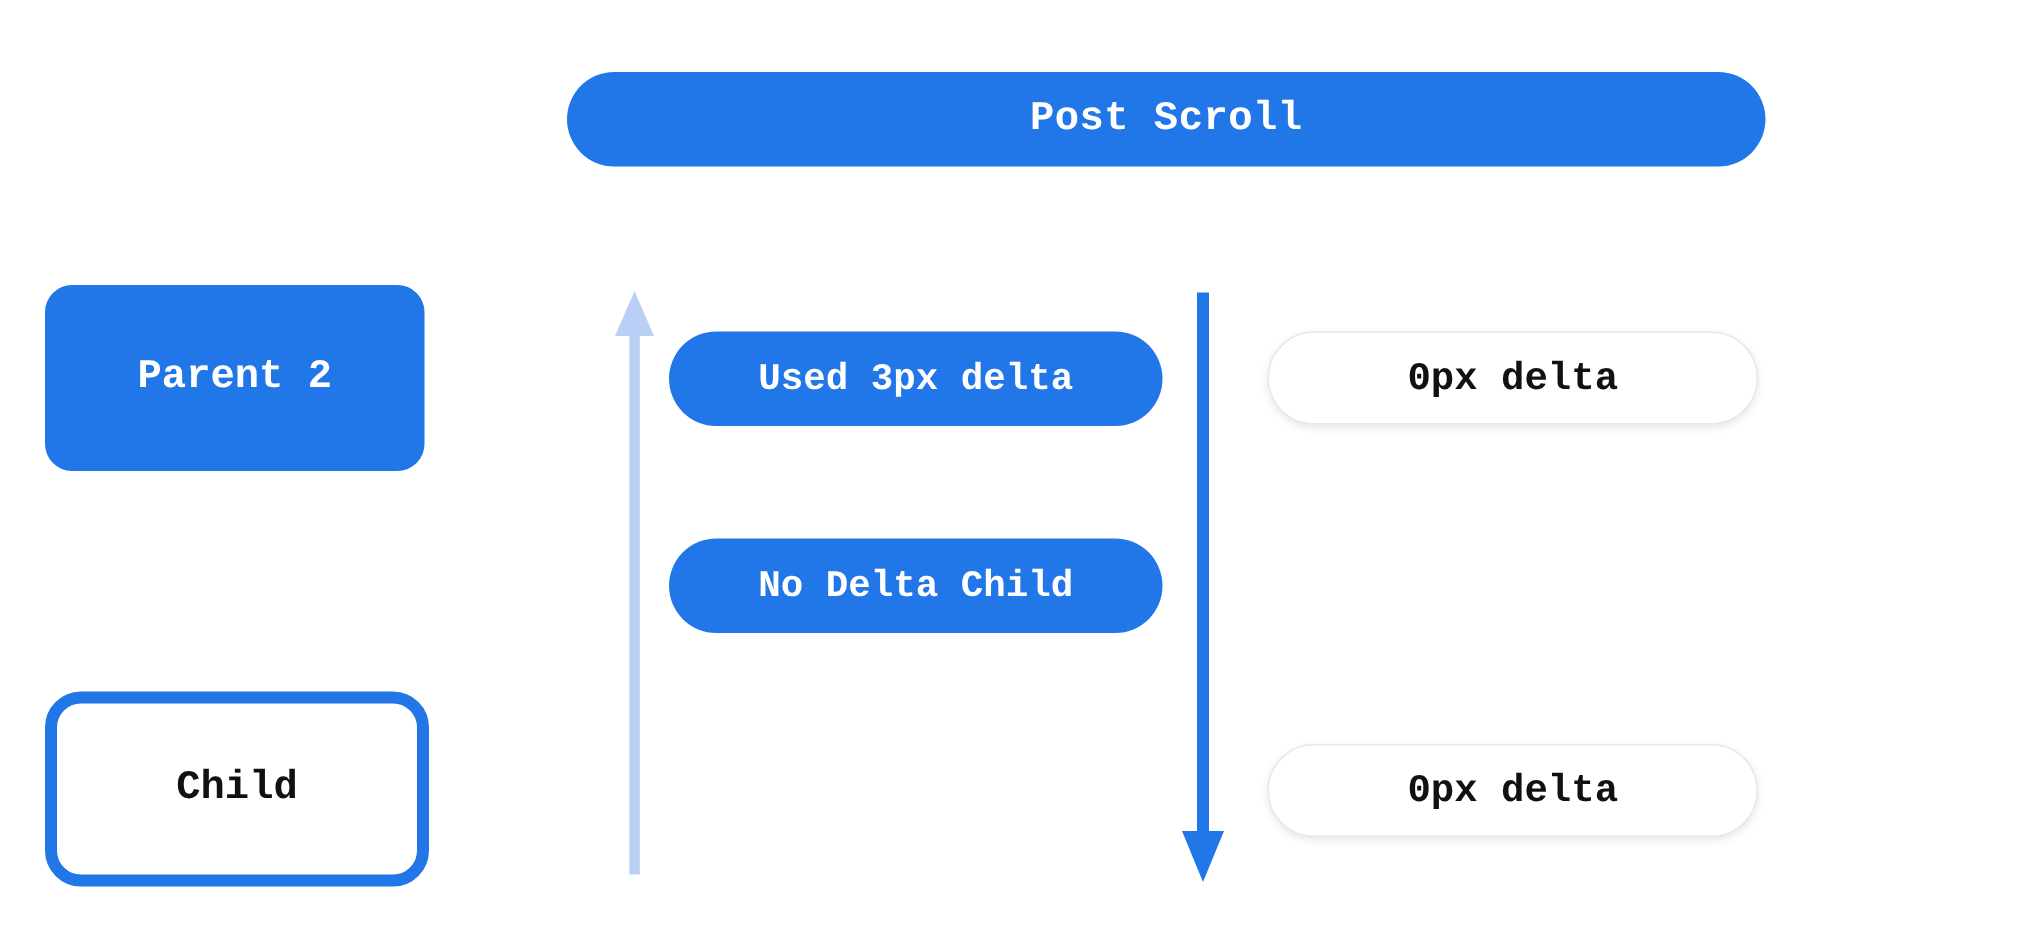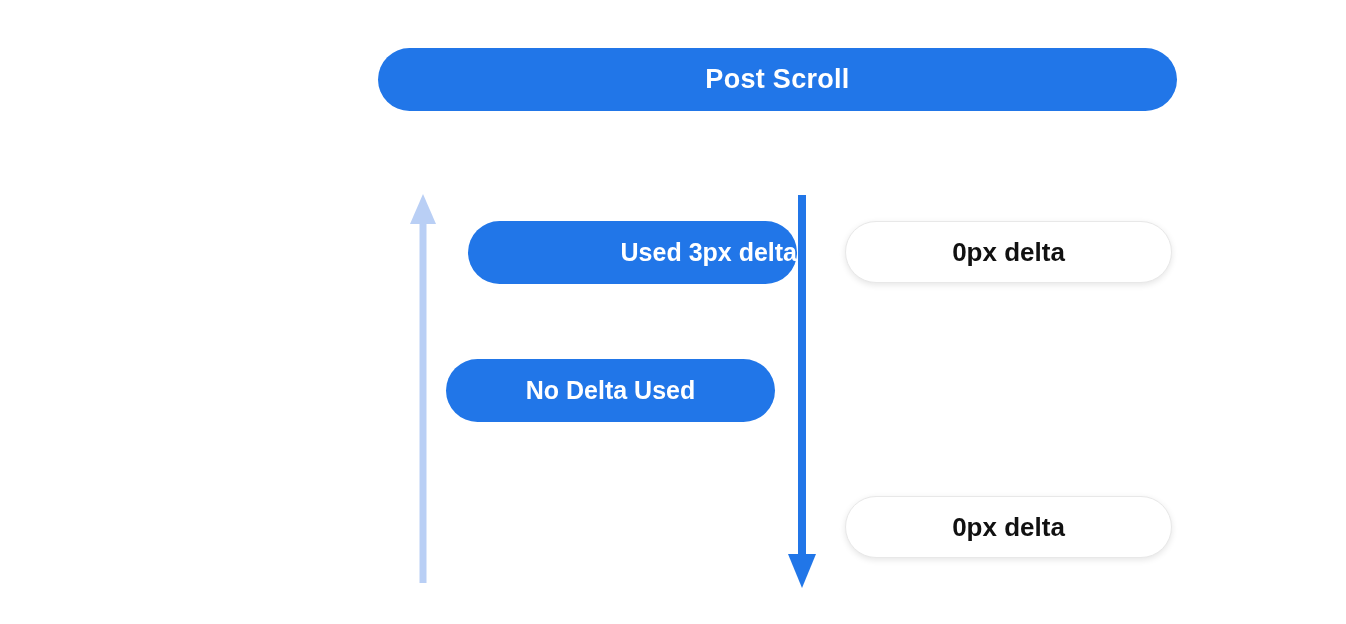--- a/index.html
+++ b/index.html
@@ -56,21 +56,21 @@
     color: var(--text_dark, #111111);
     font-weight: 600;
     font-size: 27px;
   }
   .delta-pill-blue {
     width: 329px;
     height: 63px;
     border-radius: 32px;
     font-size: 25px;
   }
-  .used-delta-pill { left: 468px; top: 221px; justify-content: flex-end; }
+  .used-delta-pill { left: 446px; top: 221px; }
   .no-delta-pill  { left: 446px; top: 359px; }
   .delta-pill-white {
     width: 327px;
     height: 62px;
     border-radius: 31px;
     background: #ffffff;
     border: 1px solid var(--pill_border, #e8e8e8);
     box-shadow: 0 2px 6px rgba(0,0,0,0.10);
     color: var(--text_dark, #111111);
     font-weight: 600;
@@ -84,50 +84,56 @@
     top: 192px;
     width: 34px;
     height: 398px;
   }
   .up-arrow-svg   { left: 406px; }
   .down-arrow-svg { left: 785px; }
   .up-shaft  { stroke: var(--light_blue, #b9cff5); stroke-width: 7; }
   .up-head   { fill: var(--light_blue, #b9cff5); }
   .down-shaft{ stroke: var(--primary_blue, #2176e8); stroke-width: 8; }
   .down-head { fill: var(--primary_blue, #2176e8); }
-  .label { display: inline-block; }
+  .label { display: inline-block; font-family: Liberation Mono, monospace; }
 </style>
 </head>
 <body>
 
 <div class="canvas">
 
   <div class="pill blue-fill header-pill">
     <span class="label">Post Scroll</span>
   </div>
 
+  <div class="box blue-fill parent-box parent2-box">
+    <span class="label">Parent 2</span>
+  </div>
 
 
+  <div class="box child-box">
+    <span class="label">Child</span>
+  </div>
 
   <svg class="arrow-svg up-arrow-svg" viewBox="0 0 34 398" aria-hidden="true">
     <line class="up-shaft" x1="17" y1="28" x2="17" y2="391"></line>
     <polygon class="up-head" points="17,2 4,32 30,32"></polygon>
   </svg>
 
   <svg class="arrow-svg down-arrow-svg" viewBox="0 0 34 398" aria-hidden="true">
     <line class="down-shaft" x1="17" y1="3" x2="17" y2="364"></line>
     <polygon class="down-head" points="17,396 3,362 31,362"></polygon>
   </svg>
 
   <div class="pill blue-fill delta-pill-blue used-delta-pill">
     <span class="label">Used 3px delta</span>
   </div>
 
   <div class="pill blue-fill delta-pill-blue no-delta-pill">
-    <span class="label">No Delta Used</span>
+    <span class="label">No Delta Child</span>
   </div>
 
   <div class="pill delta-pill-white zero-delta-top">
     <span class="label">0px delta</span>
   </div>
 
   <div class="pill delta-pill-white zero-delta-bottom">
     <span class="label">0px delta</span>
   </div>
 

